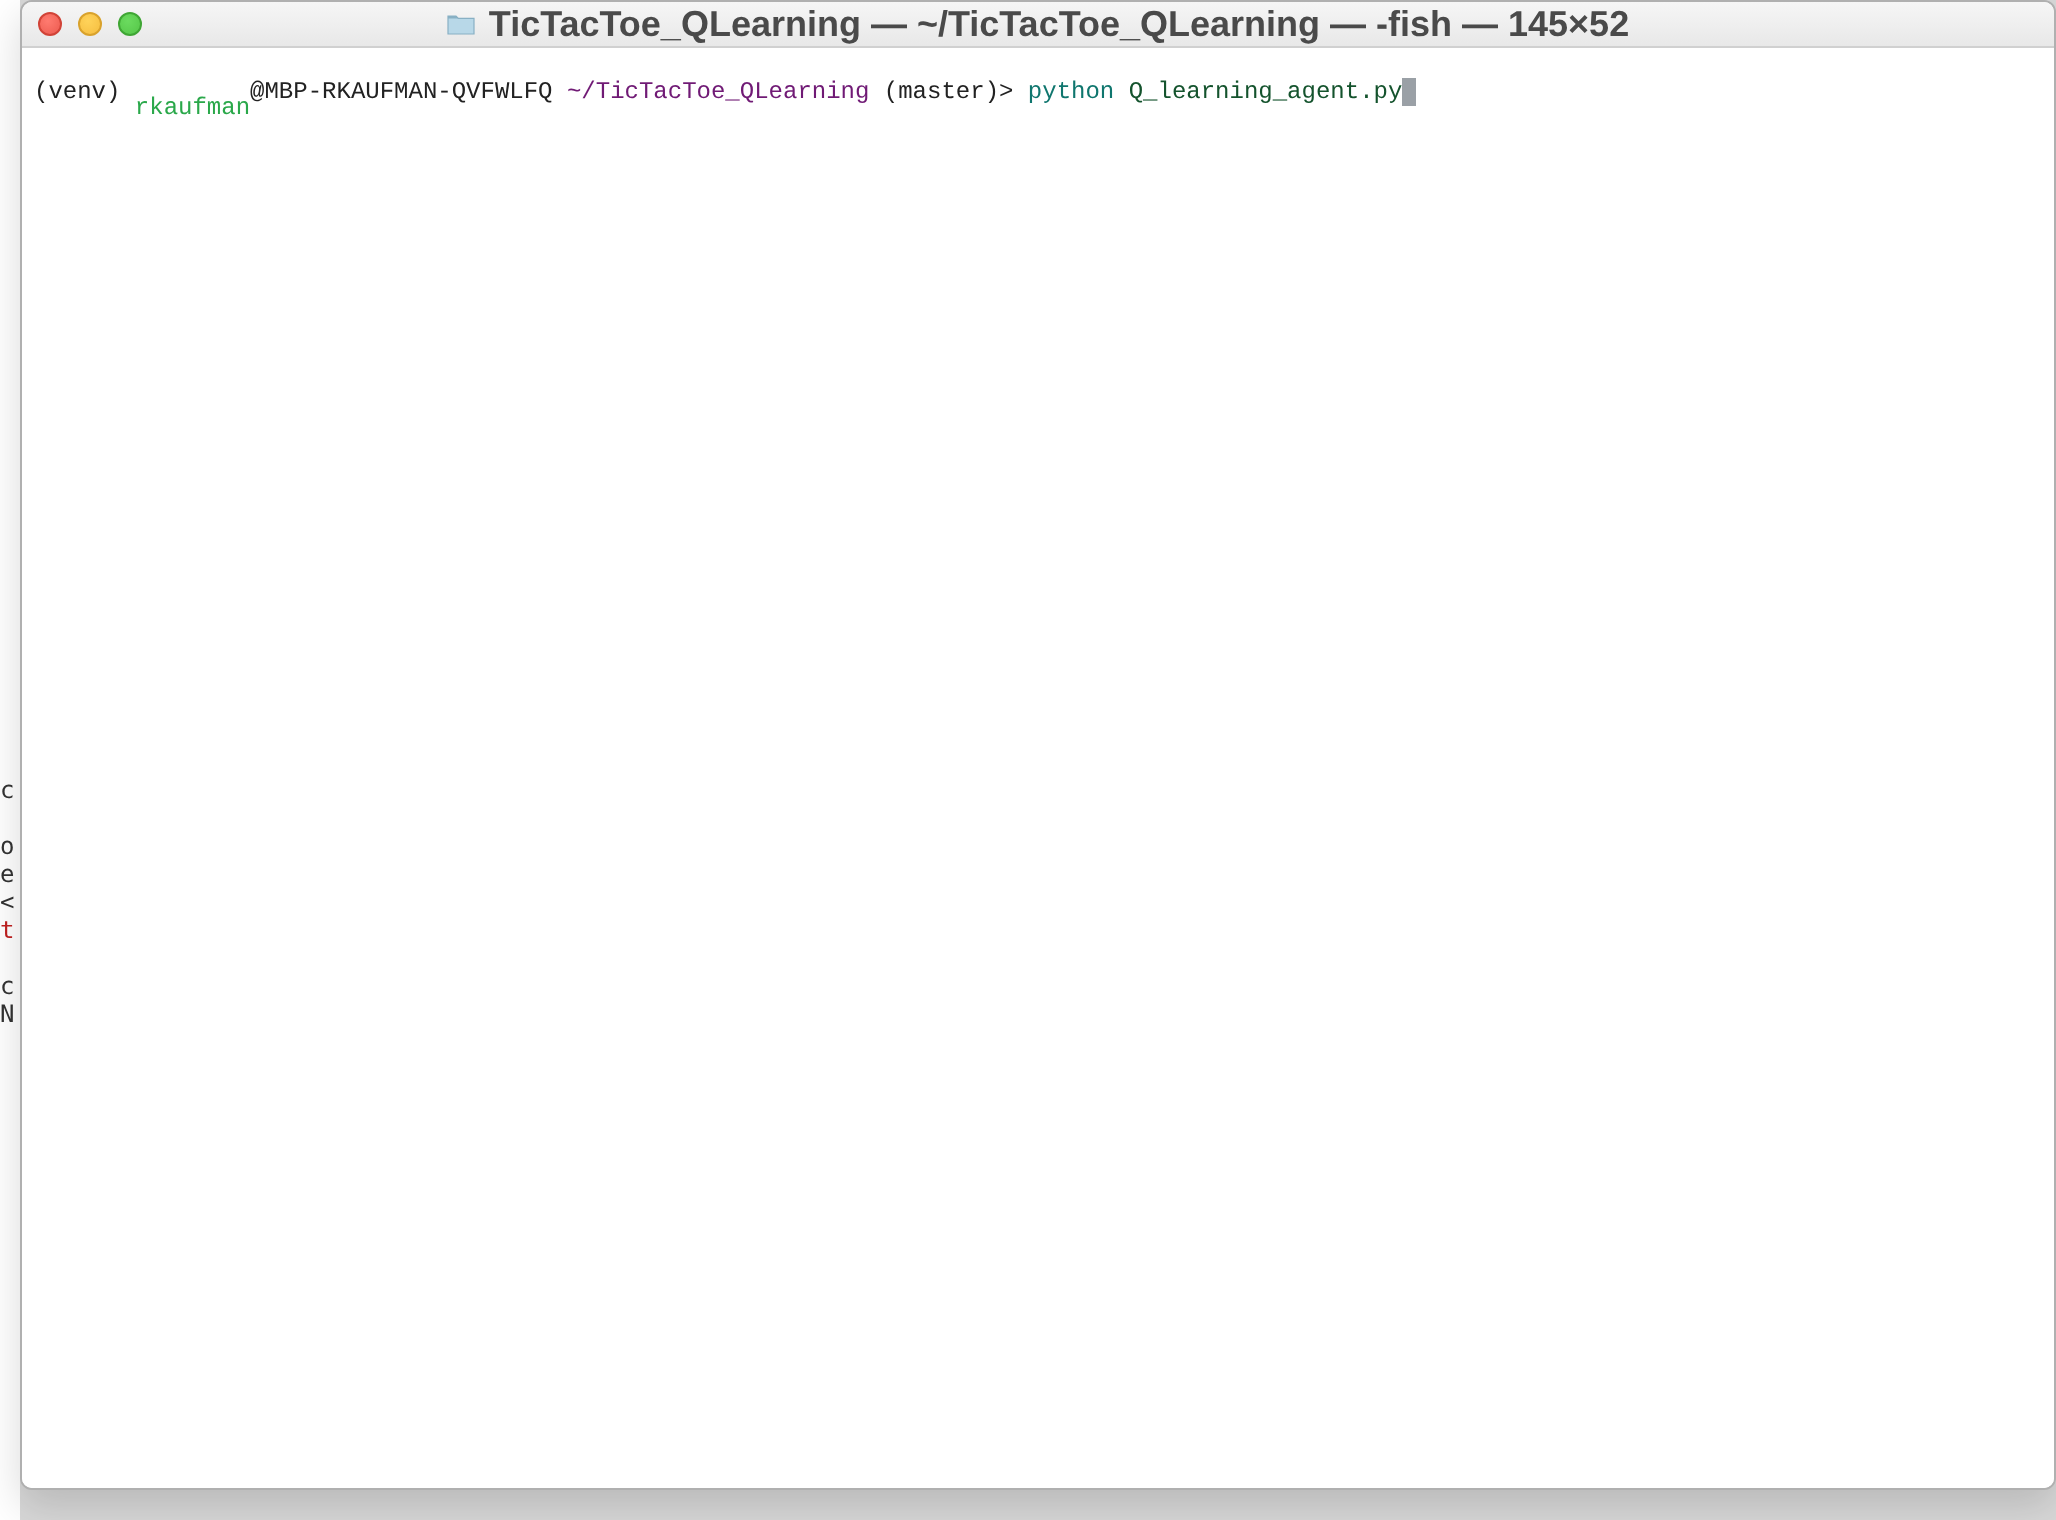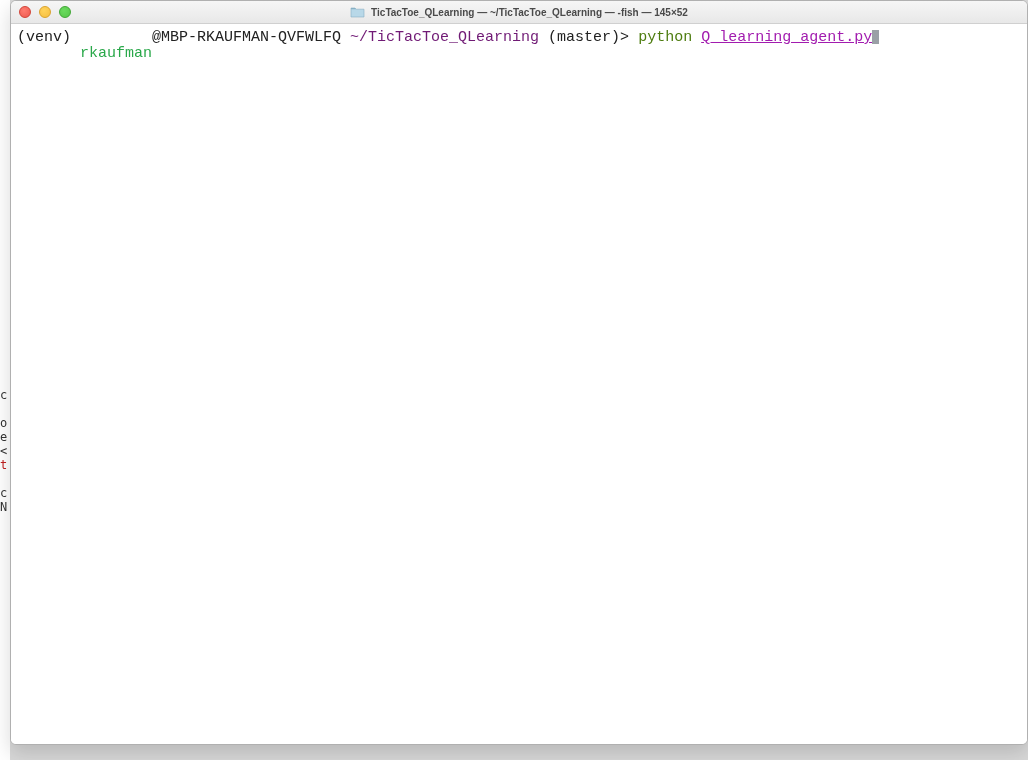--- a/index.html
+++ b/index.html
@@ -96,21 +96,21 @@
     .title-center {
       position: absolute;
       left: 0;
       right: 0;
       display: flex;
       justify-content: center;
       align-items: center;
       gap: 6px;
       pointer-events: none;
       font-family: -apple-system, "Helvetica Neue", Arial, sans-serif;
-      font-size: 10px;
+      font-size: 18px;
       font-weight: 600;
       color: #4a4a4a;
     }
     
     .folder-icon {
       width: 15px;
       height: 12px;
       position: relative;
     }
     
@@ -122,32 +122,32 @@
       flex: 1;
       background: #ffffff;
       padding: 6px 6px;
       overflow: hidden;
       position: relative;
     }
     
     .prompt-line {
       display: flex;
       flex-wrap: wrap;
-      align-items: flex-start;
+      align-items: center;
       font-family: Menlo, Monaco, "Courier New", monospace;
-      font-size: 15px;
+      font-size: 12px;
       line-height: 16px;
       white-space: pre;
     }
     
     .seg-default { color: #222222; }
     .seg-green { color: #2aa84a; margin-top: 16px; }
     .seg-cyan { color: #701a75; }
-    .seg-purple { color: #4d7c0f; }
-    .seg-blue-underline { color: #a21caf; text-decoration: underline; }
+    .seg-purple { color: #0f766e; }
+    .seg-blue-underline { color: #14532d; }
     
     .cursor-block {
       display: inline-block;
       width: 7px;
       height: 14px;
       background: #9aa0a6;
       vertical-align: text-bottom;
       margin-left: 0px;
     }
   </style>

